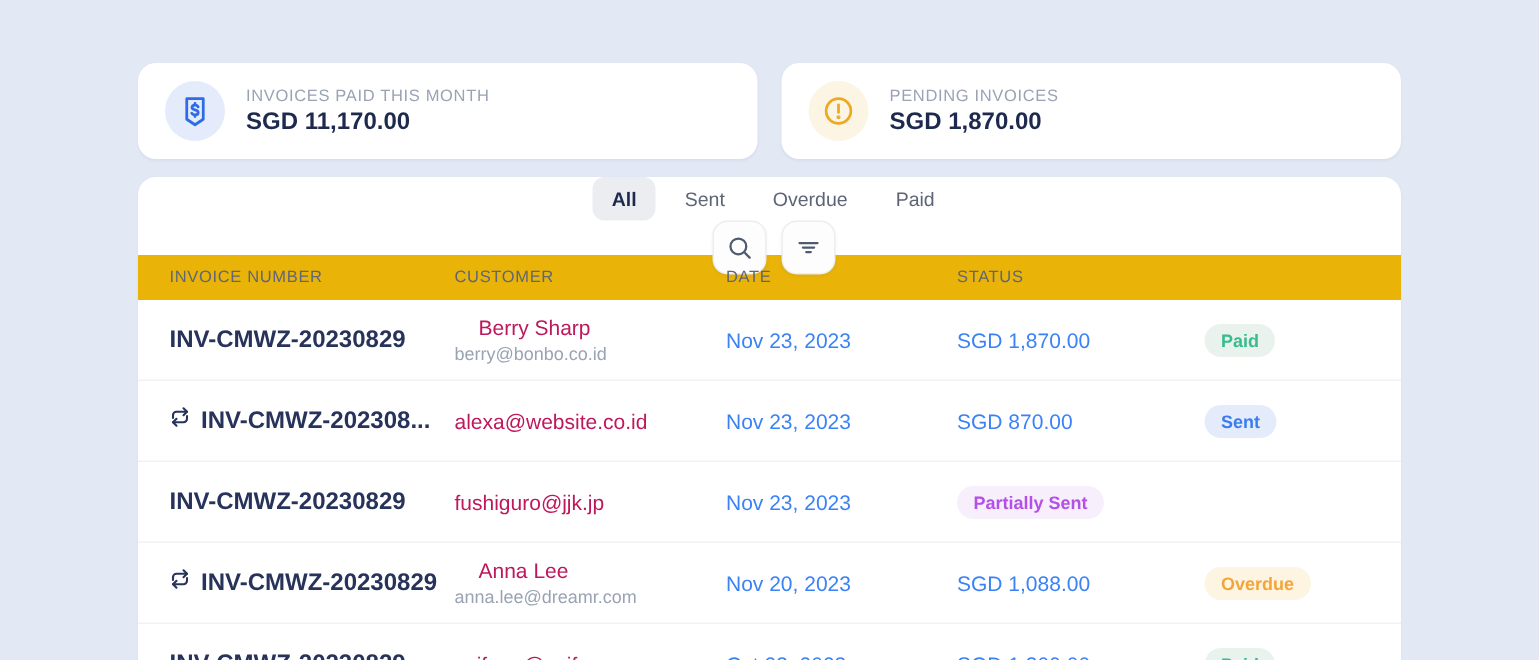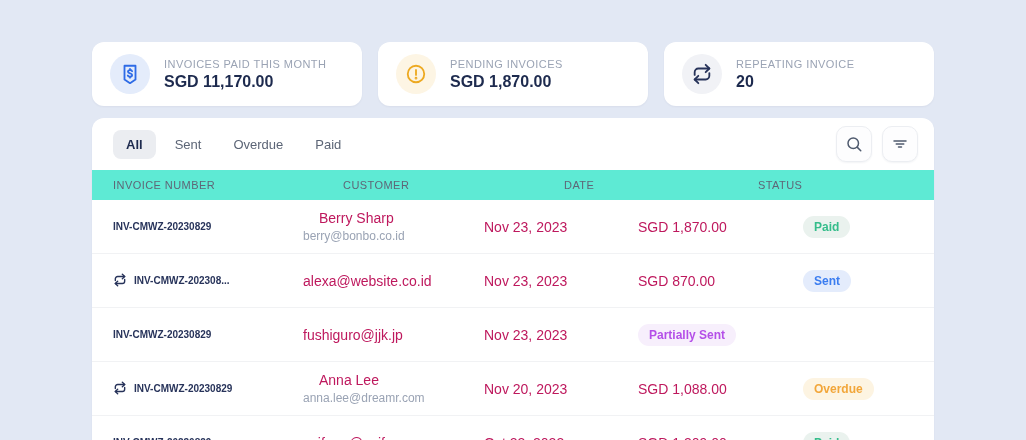--- a/index.html
+++ b/index.html
@@ -26,48 +26,48 @@
   .icon-circle svg { display: block; }
   .stat-texts { display: flex; flex-direction: column; gap: 3px; }
   .stat-label { font-size: 11px; letter-spacing: 0.04em; color: #9aa3b4; font-weight: 400; }
   .stat-value { font-size: 16px; font-weight: 700; color: #1d2a4e; }
 
   
   .panel {
     margin-top: 12px; background: #ffffff; border-radius: 12px;
     box-shadow: 0 1px 2px rgba(30,45,80,0.05); overflow: hidden;
   }
-  .toolbar { height: 52px; display: flex; align-items: center; padding: 0 16px 0 21px; }
+  .toolbar { height: 52px; display: flex; align-items: center; padding: 0 16px 0 21px; flex-direction: column; }
   .tabs { display: flex; align-items: center; gap: 6px; flex: 1; }
   .tab {
     font-size: 13px; color: #5c6576; padding: 7px 13px; border-radius: 8px;
     background: transparent; border: none; cursor: pointer; font-family: inherit;
   }
   .tab.active { background: #ebedf1; color: #1d2a4e; font-weight: 700; }
   .tool-buttons { display: flex; gap: 10px; }
   .tool-btn {
     width: 36px; height: 36px; border-radius: 10px; background: #fdfdfe;
     border: 1px solid #eceef2; box-shadow: 0 1px 2px rgba(30,45,80,0.06);
     display: flex; align-items: center; justify-content: center; cursor: pointer;
   }
   .tool-btn svg { color: #4f5a6e; display: block; }
 
   
   .t-grid { display: grid; grid-template-columns: 190px 181px 154px 165px 1fr; align-items: center; }
-  .t-head { background: #5eead4; height: 30px; padding: 0 20px 0 21px; gap: 40px; }
+  .t-head { background: #eab308; height: 30px; padding: 0 20px 0 21px; }
   .t-head .th {
     font-size: 11px; color: #5e6677; letter-spacing: 0.04em; font-weight: 400;
   }
   .t-row { padding: 0 20px 0 21px; min-height: 54px; border-bottom: 1px solid #f1f2f4; }
-  .cell-invoice { display: flex; align-items: center; gap: 7px; font-size: 10px; font-weight: 700; color: #27335a; }
+  .cell-invoice { display: flex; align-items: center; gap: 7px; font-size: 16px; font-weight: 700; color: #27335a; }
   .cell-invoice svg { color: #27335a; flex: 0 0 auto; }
   .cust-name { font-size: 14px; color: #be185d; margin-left: 16px; }
   .cust-email { font-size: 12px; color: #9aa3b4; margin-top: 3px; }
   .cust-email-only { font-size: 14px; color: #be185d; }
-  .cell-date, .amount-main { font-size: 14px; color: #be185d; }
+  .cell-date, .amount-main { font-size: 14px; color: #3b82f6; }
   .amount-line { display: flex; align-items: center; gap: 6px; }
   .amount-line svg { flex: 0 0 auto; }
   .amount-primary-icon { color: #27335a; display: none; }
   .amount-line.has-icon .amount-primary-icon { display: block; }
   .amount-secondary { margin-top: 4px; color: #9aa3b4; }
   .amount-secondary .amount-sub { font-size: 12px; color: #9aa3b4; }
   .status-badge {
     display: inline-block; font-size: 12px; font-weight: 700;
     padding: 5px 11px; border-radius: 20px; line-height: 1;
   }
@@ -99,34 +99,20 @@
             <line x1="12" y1="7.5" x2="12" y2="13"></line>
             <circle cx="12" cy="16.5" r="0.5" fill="currentColor"></circle>
           </svg>
         </div>
         <div class="stat-texts">
           <div class="stat-label">PENDING INVOICES</div>
           <div class="stat-value">SGD 1,870.00</div>
         </div>
       </div>
 
-      <div class="stat-card">
-        <div class="icon-circle" style="background: rgb(241, 242, 246); color: rgb(39, 51, 90);">
-          <svg width="22" height="22" viewBox="0 0 24 24" fill="none" stroke="currentColor" stroke-width="2" stroke-linecap="round" stroke-linejoin="round">
-            <polyline points="16 2 20 6 16 10"></polyline>
-            <path d="M4 13V10a4 4 0 0 1 4-4h12"></path>
-            <polyline points="8 22 4 18 8 14"></polyline>
-            <path d="M20 11v3a4 4 0 0 1-4 4H4"></path>
-          </svg>
-        </div>
-        <div class="stat-texts">
-          <div class="stat-label">REPEATING INVOICE</div>
-          <div class="stat-value">20</div>
-        </div>
-      </div>
     </div>
 
     <div class="panel">
       <div class="toolbar">
         <div class="tabs">
           <button class="tab active">All</button>
           <button class="tab">Sent</button>
           <button class="tab">Overdue</button>
           <button class="tab">Paid</button>
         </div>

